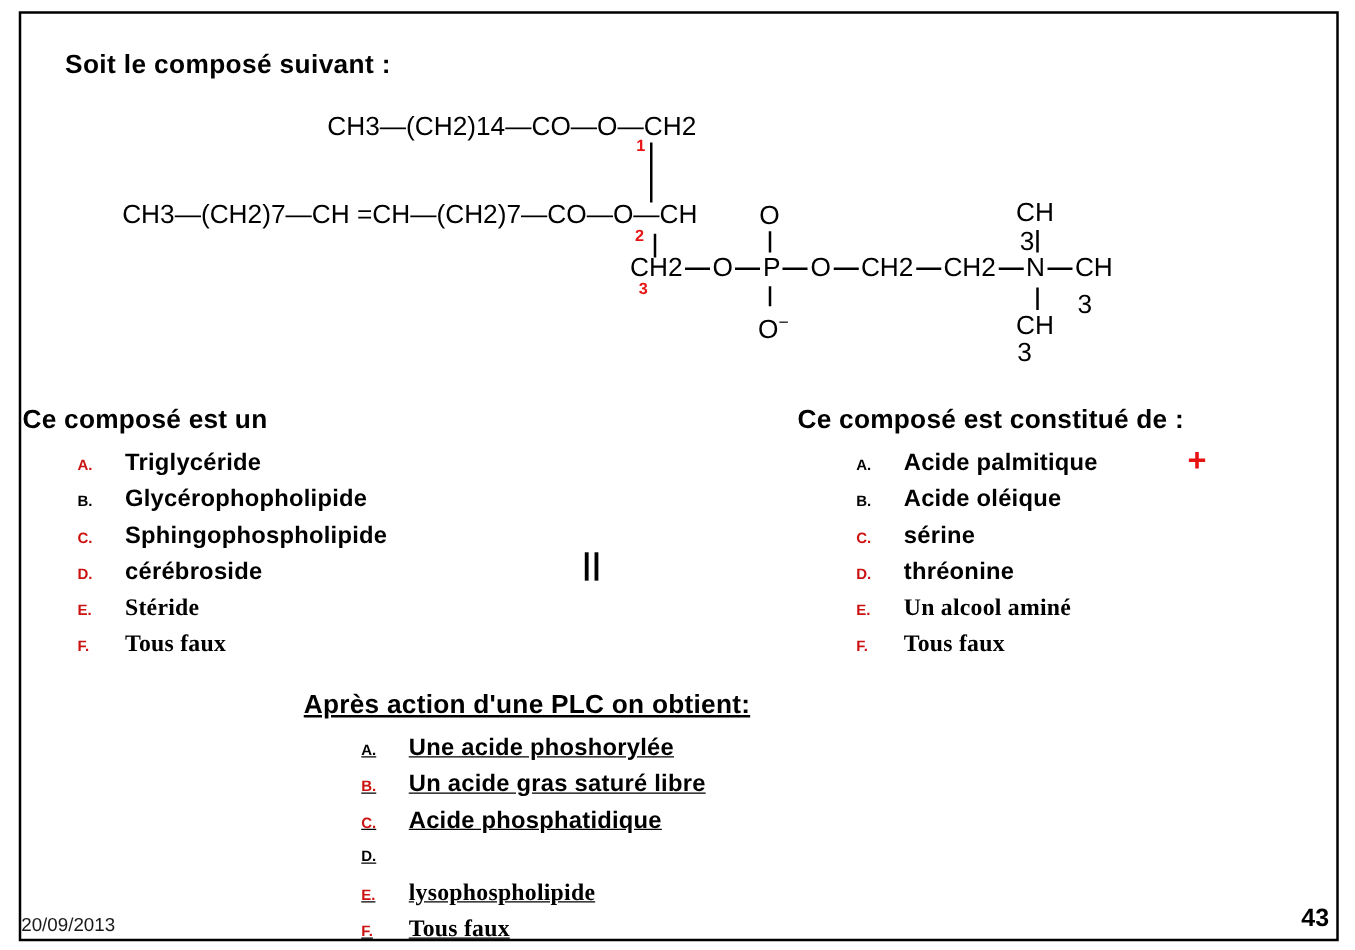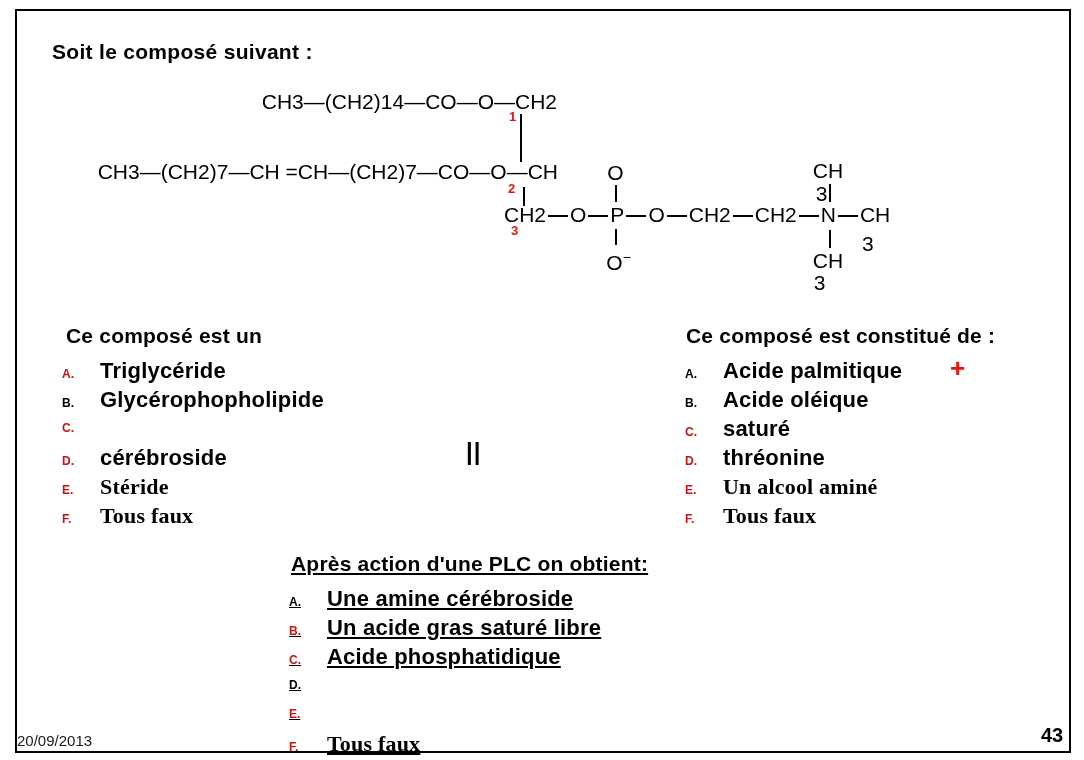--- a/index.html
+++ b/index.html
@@ -45,27 +45,27 @@
   .n-ch-bot{left:-8px;top:46px;}
   .n-3-bot{left:-7px;top:68px;}
   .r-3{left:2px;top:29px;}
   
   .divider{left:466px;top:438px;font-size:24px;font-weight:700;letter-spacing:1px;}
   
   .qblock{position:absolute;}
   #q1{left:18px;top:324px;width:470px;}
   #q2{left:638px;top:324px;width:450px;}
   #q3{left:243px;top:552px;width:440px;text-decoration:underline;}
-  .qheading{font-size:21px;font-weight:700;height:32px;letter-spacing:.2px;padding-left:48px;}
+  .qheading{font-size:21px;font-weight:700;height:32px;letter-spacing:.2px;}
   .opt-row{display:flex;align-items:baseline;height:29px;line-height:29px;}
   #q1 .opt-row{padding-left:44px;}
   #q2 .opt-row{padding-left:47px;}
   #q3 .opt-row{padding-left:46px;}
   .opt-letter{flex:0 0 38px;width:38px;font-size:12px;font-weight:700;}
-  .opt-text{font-size:22px;font-weight:700;letter-spacing:.2px;}
+  .opt-text{font-size:19px;font-weight:700;letter-spacing:.2px;}
   .red{color:var(--letter-red,#cc1111);}
   .black{color:#000;}
   .serif{font-family:"Liberation Serif",serif;}
   .sans{}
   .plus-marker{left:950px;top:353px;font-size:26px;font-weight:700;color:var(--accent-red,#e81313);}
   
   .date{left:17px;top:732px;font-size:15px;color:#1a1a1a;}
   .pagenum{left:1041px;top:724px;font-size:20px;font-weight:700;}
 </style>
 </head>
@@ -97,20 +97,21 @@
   <div class="opt-row">
     <span class="opt-letter red">A.</span>
     <span class="opt-text sans">Triglycéride</span>
   </div>
   <div class="opt-row">
     <span class="opt-letter black">B.</span>
     <span class="opt-text sans">Glycérophopholipide</span>
   </div>
   <div class="opt-row">
     <span class="opt-letter red">C.</span>
+    <span class="opt-text sans">Sphingophospholipide</span>
   </div>
   <div class="opt-row">
     <span class="opt-letter red">D.</span>
     <span class="opt-text sans">cérébroside</span>
   </div>
   <div class="opt-row">
     <span class="opt-letter red">E.</span>
     <span class="opt-text serif">Stéride</span>
   </div>
   <div class="opt-row">
@@ -124,55 +125,56 @@
   <div class="opt-row">
     <span class="opt-letter black">A.</span>
     <span class="opt-text sans">Acide palmitique</span>
   </div>
   <div class="opt-row">
     <span class="opt-letter black">B.</span>
     <span class="opt-text sans">Acide oléique</span>
   </div>
   <div class="opt-row">
     <span class="opt-letter red">C.</span>
-    <span class="opt-text sans">saturé</span>
+    <span class="opt-text sans">sérine</span>
   </div>
   <div class="opt-row">
     <span class="opt-letter red">D.</span>
     <span class="opt-text sans">thréonine</span>
   </div>
   <div class="opt-row">
     <span class="opt-letter red">E.</span>
     <span class="opt-text serif">Un alcool aminé</span>
   </div>
   <div class="opt-row">
     <span class="opt-letter red">F.</span>
     <span class="opt-text serif">Tous faux</span>
   </div>
 </div>
 
 <div class="qblock" id="q3">
   <div class="qheading">Après action d'une PLC on obtient:</div>
   <div class="opt-row">
     <span class="opt-letter black">A.</span>
-    <span class="opt-text sans">Une amine cérébroside</span>
+    <span class="opt-text sans">Une acide phoshorylée</span>
   </div>
   <div class="opt-row">
     <span class="opt-letter red">B.</span>
     <span class="opt-text sans">Un acide gras saturé libre</span>
   </div>
   <div class="opt-row">
     <span class="opt-letter red">C.</span>
     <span class="opt-text sans">Acide phosphatidique</span>
   </div>
   <div class="opt-row">
     <span class="opt-letter black">D.</span>
   </div>
   <div class="opt-row">
     <span class="opt-letter red">E.</span>
+    <span class="opt-text serif">lysophospholipide</span>
   </div>
   <div class="opt-row">
     <span class="opt-letter red">F.</span>
     <span class="opt-text serif">Tous faux</span>
   </div>
 </div>
 
 <div class="abs date">20/09/2013</div>
 <div class="abs pagenum">43</div>
 

